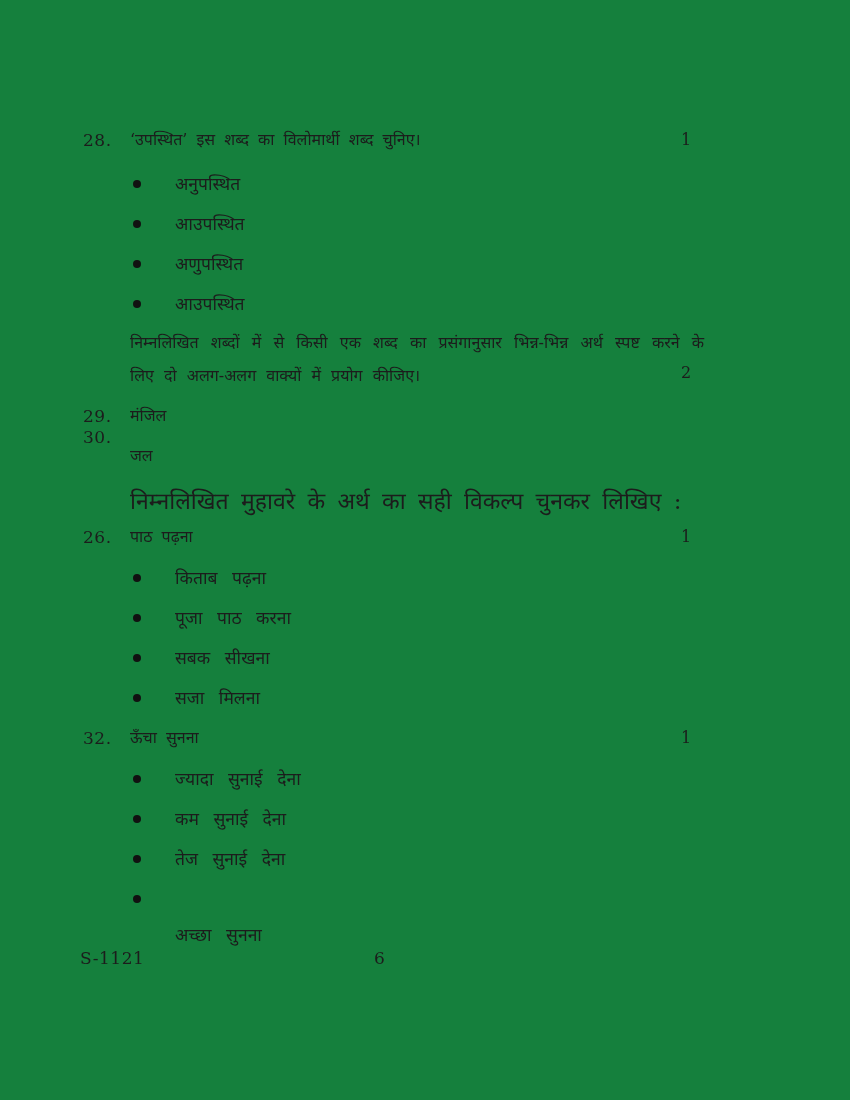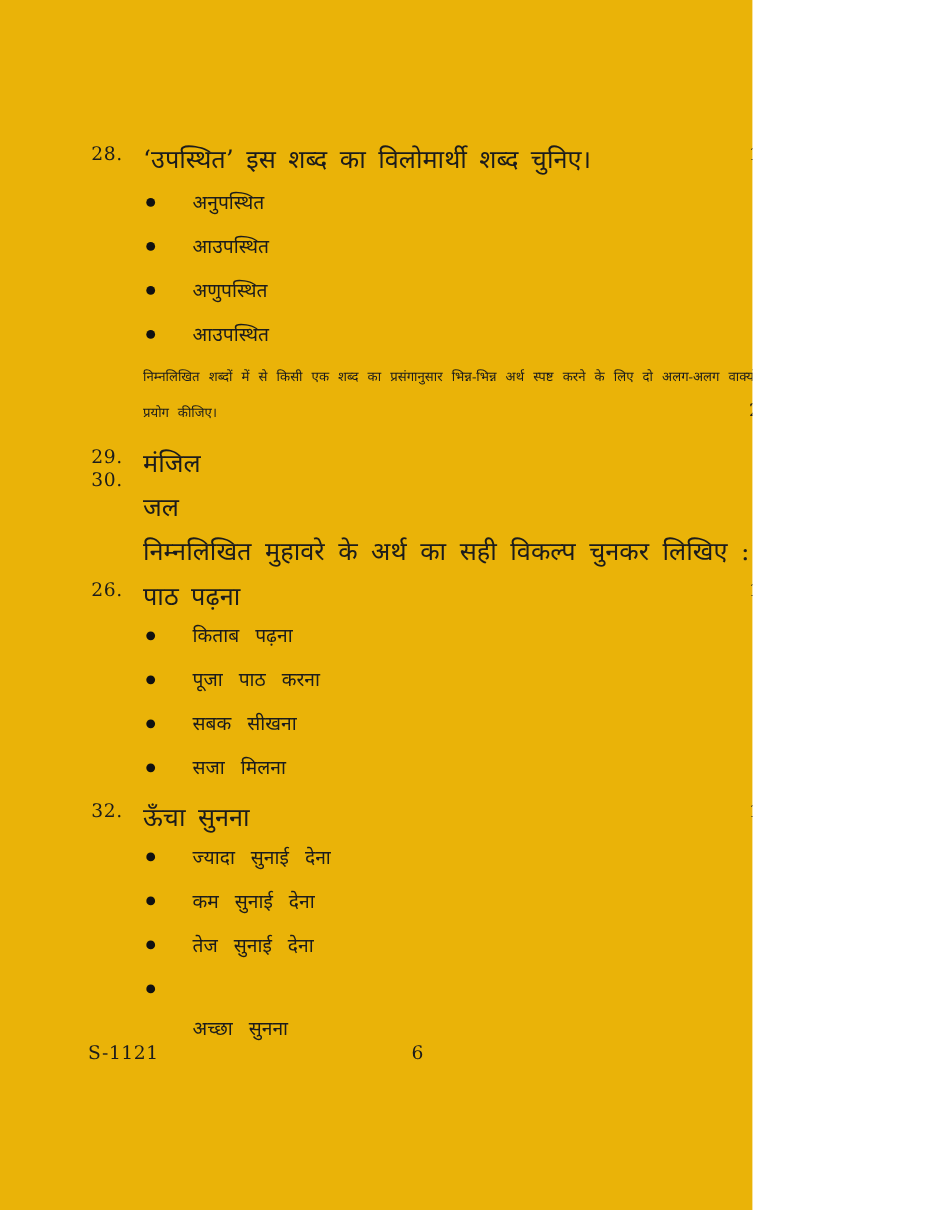--- a/index.html
+++ b/index.html
@@ -1,35 +1,35 @@
 <!DOCTYPE html>
 <html><head>
 <meta charset="utf-8">
 <style>
   * { margin: 0; padding: 0; box-sizing: border-box; }
   html, body { background: #ffffff; }
   .page {
     position: relative;
-    width: 684px;
+    width: 850px;
     height: 1100px;
-    background: #eab308;
+    background: #15803d;
     font-family: "DejaVu Serif", "Liberation Serif", serif;
     color: #1c1c1c;
     overflow: hidden;
   }
   .q-number {
     position: absolute;
     left: 83px;
     font-size: 17px;
     letter-spacing: 0.5px;
   }
   .q-text {
     position: absolute;
     left: 130px;
-    font-size: 23px;
+    font-size: 16px;
     word-spacing: 4px;
     white-space: nowrap;
   }
   .marks {
     position: absolute;
     left: 676px;
     width: 20px;
     text-align: center;
     font-size: 16px;
   }
@@ -46,25 +46,24 @@
     left: 175px;
     font-size: 17.5px;
     word-spacing: 4px;
     white-space: nowrap;
     font-family: Liberation Mono, monospace;
   }
   .para {
     position: absolute;
     left: 130px;
     width: 574px;
-    font-size: 12px;
+    font-size: 16px;
     line-height: 33px;
     text-align: justify;
     word-spacing: 5px;
-    font-family: Liberation Serif, serif;
   }
   .instr {
     position: absolute;
     left: 130px;
     font-size: 23px;
     word-spacing: 5px;
     white-space: nowrap;
   }
   .footer-code {
     position: absolute;

